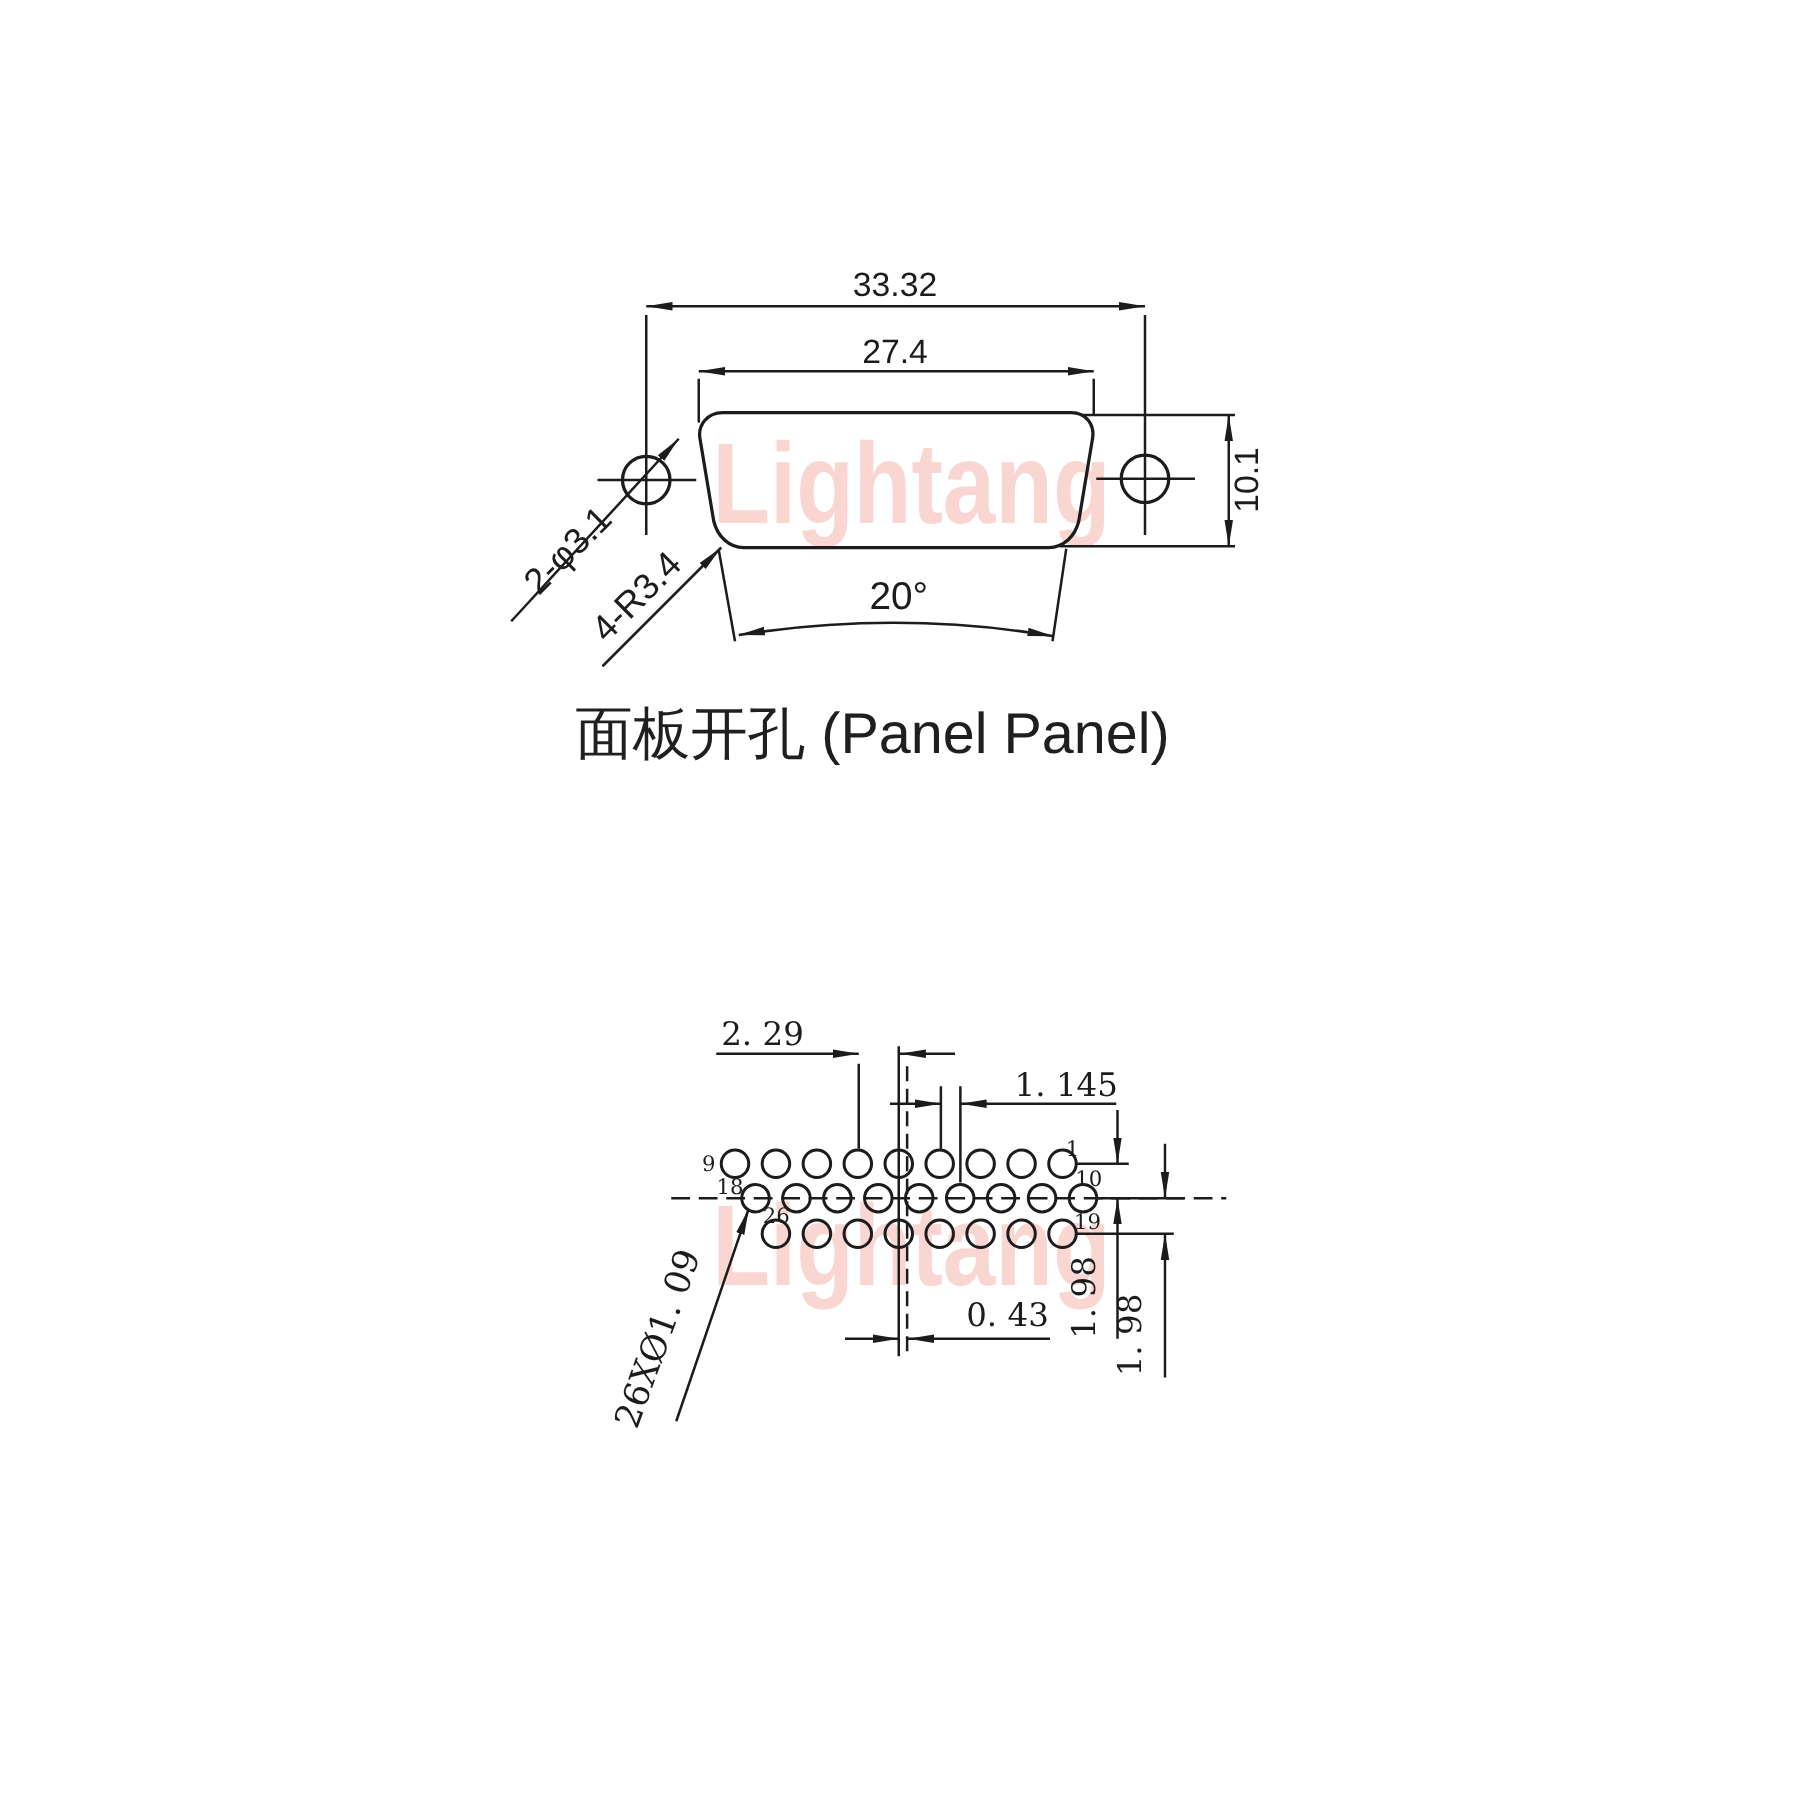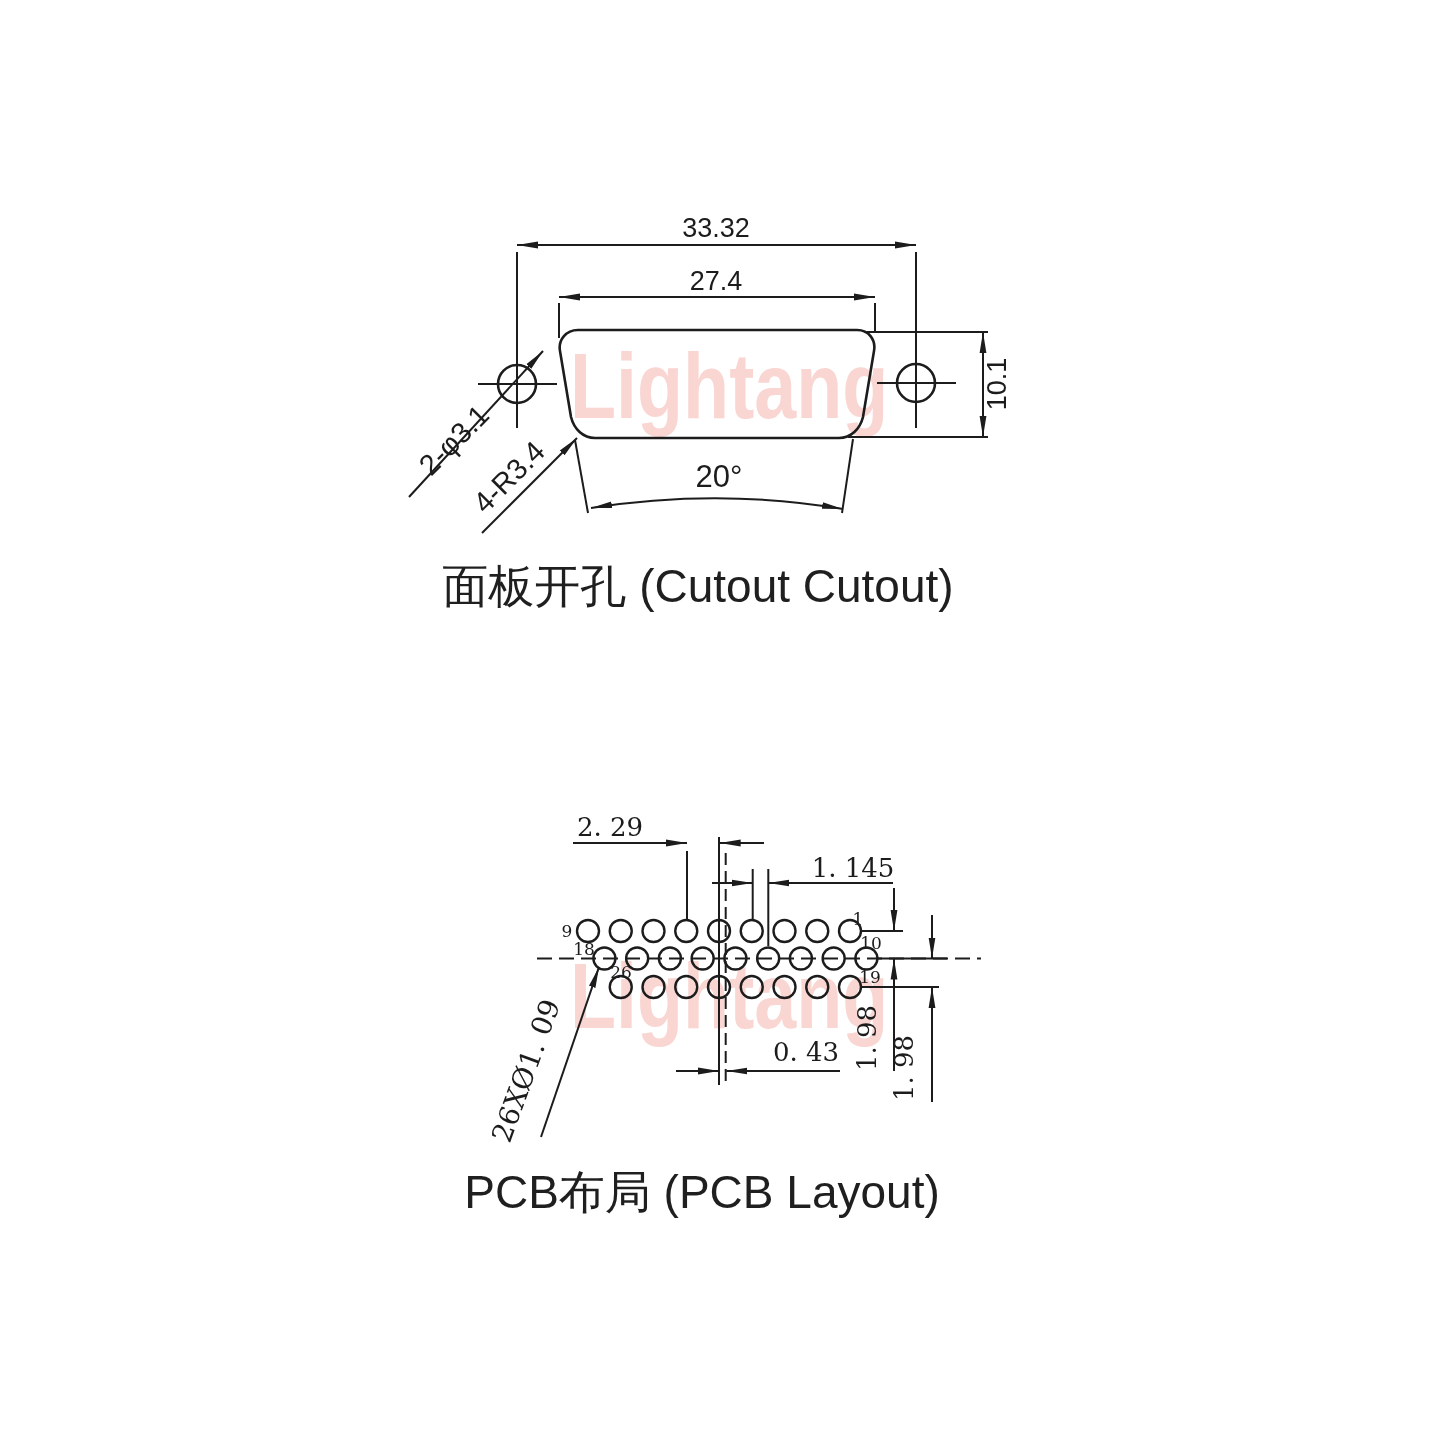--- a/index.html
+++ b/index.html
@@ -170,16 +170,15 @@
       <text class="t-pin" x="567" y="937" text-anchor="middle">9</text>
       <text class="t-pin" x="858" y="925" text-anchor="middle">1</text>
       <text class="t-pin" x="871" y="949" text-anchor="middle">10</text>
       <text class="t-pin" x="584" y="955" text-anchor="middle">18</text>
       <text class="t-pin" x="870" y="983" text-anchor="middle">19</text>
       <text class="t-pin" x="621" y="978" text-anchor="middle">26</text>
     </g>
   </g>
 </svg>
 
-<div class="caption" style="left:698px;top:556px;">面板开孔 (Cutout Cutout)</div>
-<div class="caption" style="left:702px;top:1162px;">PCB布局 (PCB Layout)</div>
+<div class="caption" style="left:698px;top:556px;">面板开孔 (Panel Panel)</div>
 
 </div>
 
 </body></html>

